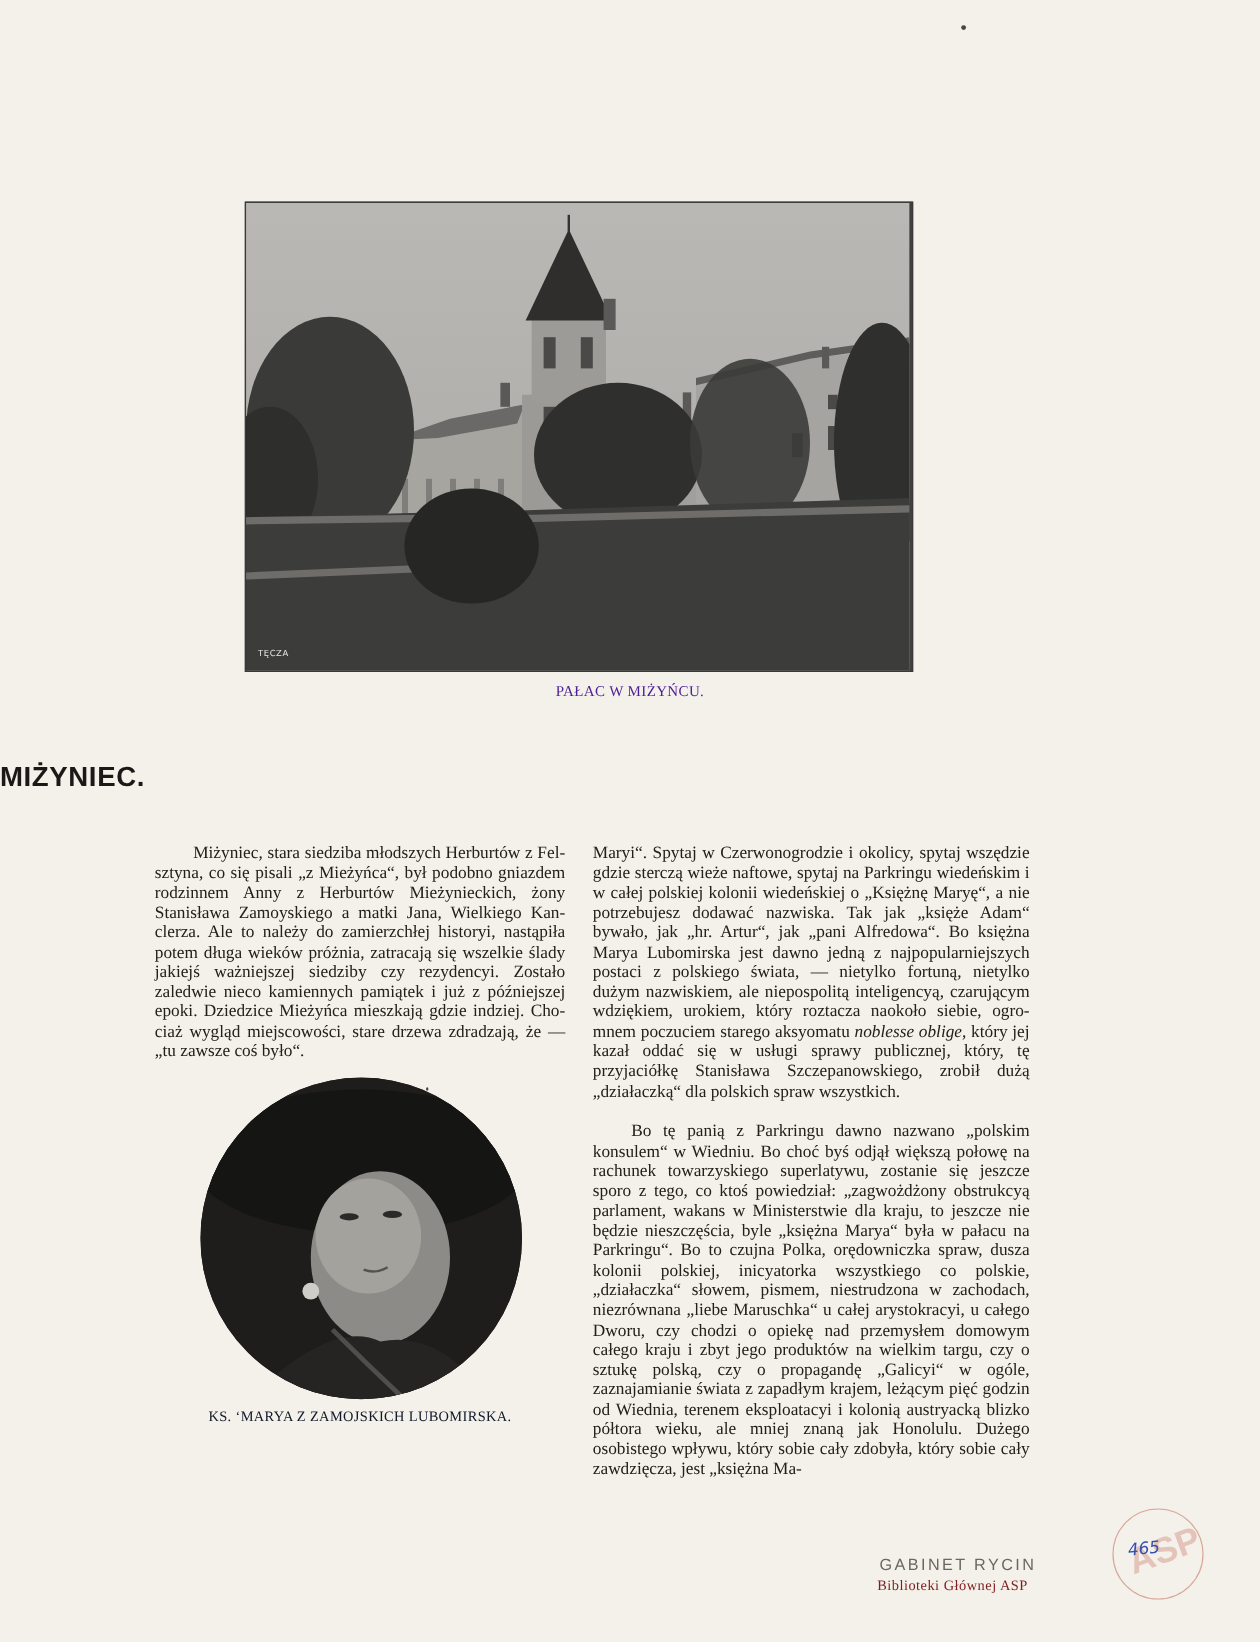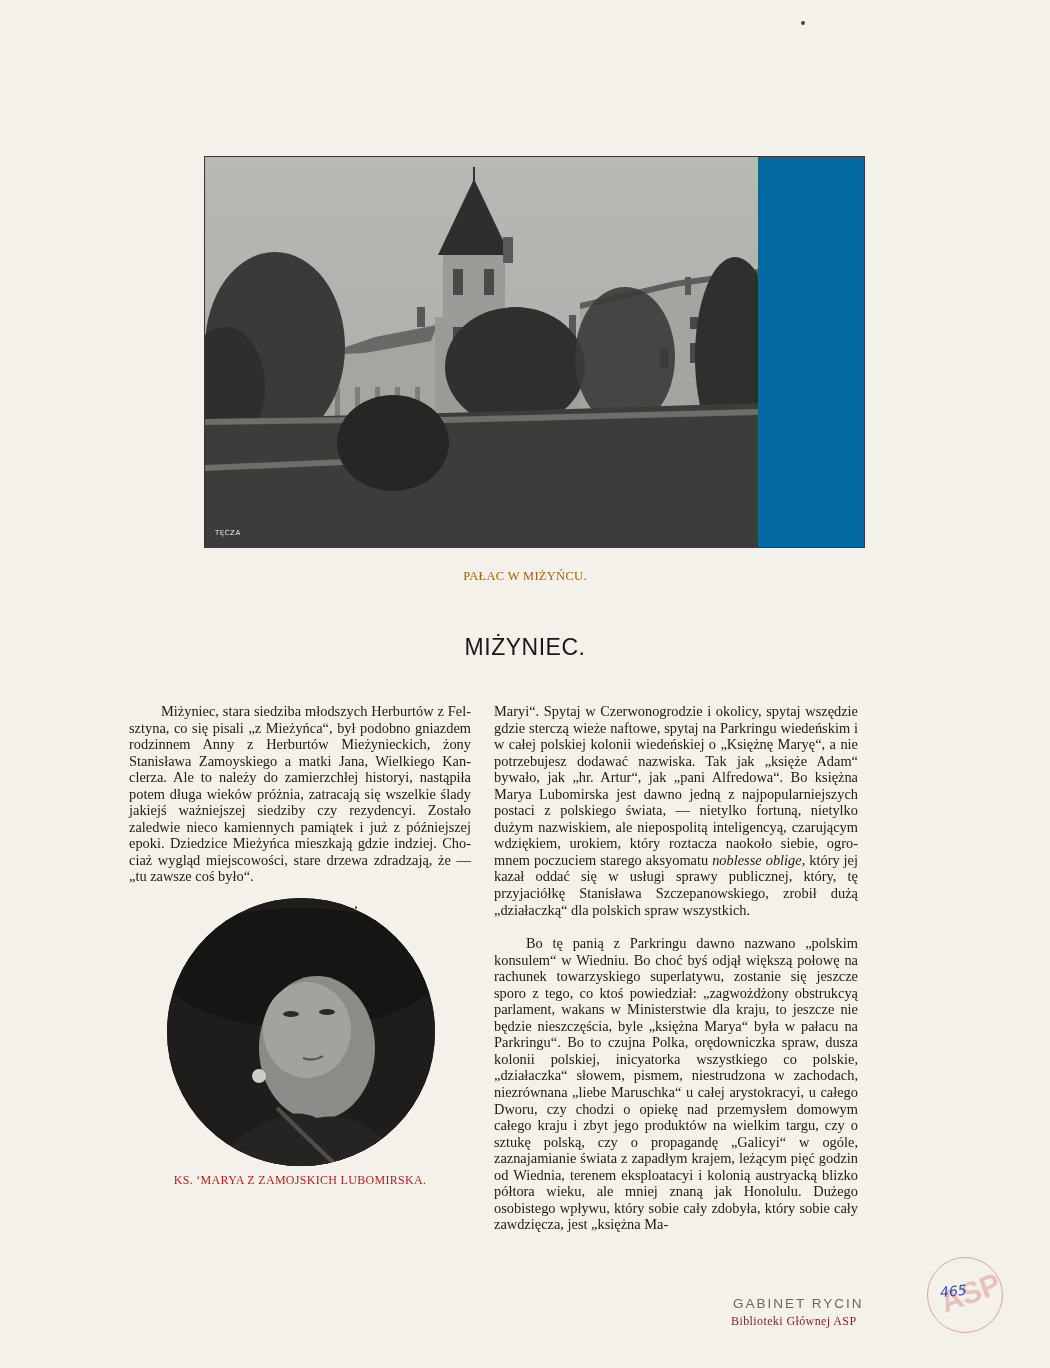--- a/index.html
+++ b/index.html
@@ -5,56 +5,56 @@
   html, body { margin: 0; padding: 0; }
   body {
     width: 1050px; height: 1368px; position: relative; overflow: hidden;
     background: #f3f1ea;
     font-family: "DejaVu Serif", "Liberation Serif", serif;
     color: #1e1c1a;
   }
   .speck { position: absolute; background: #444; border-radius: 50%; }
   
   .photo {
-    position: absolute; left: 204px; top: 156px; width: 661px; height: 392px;
+    position: absolute; left: 204px; top: 168px; width: 557px; height: 392px;
     border: 1.5px solid #3a3a3a; box-sizing: border-box; overflow: hidden;
-    background: #0369a1;
+    background: #404040;
   }
   .photo svg { display: block; }
   .photo-credit {
     position: absolute; left: 10px; bottom: 10px; font-size: 7px;
     color: #e8e8e8; font-family: "DejaVu Sans", sans-serif; letter-spacing: 0.5px;
   }
   .photo-caption {
     position: absolute; left: 0; width: 1050px; top: 569px; text-align: center;
     font-family: "Liberation Serif", serif; font-size: 12.5px; letter-spacing: 0.3px;
-    color: #a16207;
+    color: #4c1d95;
   }
   .title {
-    position: absolute; left: 0; width: 1050px; top: 634px; text-align: center;
-    font-family: "Liberation Sans", sans-serif; font-weight: normal; font-size: 23px;
+    position: absolute; left: 0; width: 1050px; top: 634px; 
+    font-family: "Liberation Sans", sans-serif; font-weight: bold; font-size: 23px;
     letter-spacing: 0.5px; color: #1a1918;
   }
   .col {
     position: absolute; top: 686px; font-family: "Liberation Serif", serif;
     font-size: 14.4px; line-height: 16.55px; text-align: justify; color: #222019;
     hyphens: manual;
   }
   .col p { margin: 17px; text-indent: 32px; }
   .col p.cont { text-indent: 0; }
   .col-left { left: 112px; width: 376px; }
   .col-right { left: 477px; width: 398px; }
   .portrait {
     position: absolute; left: 167px; top: 898px; width: 268px; height: 268px;
     border-radius: 50%; overflow: hidden; background: #1c1b1a;
   }
   .portrait-caption {
     position: absolute; left: 150px; width: 300px; top: 1173px; text-align: center;
     font-family: "Liberation Serif", serif; font-size: 12px; letter-spacing: 0.3px;
-    color: #b91c1c;
+    color: #0f172a;
   }
   .stamp-text {
     position: absolute; left: 733px; top: 1296px; font-family: Liberation Sans, sans-serif;
     font-size: 13.5px; letter-spacing: 2px; color: #6a6865;
   }
   .stamp-sub {
     position: absolute; left: 731px; top: 1314px; font-family: "Liberation Serif", serif;
     font-size: 12px; color: #7f1d1d; letter-spacing: 0.4px;
   }
   .stamp-circle {

